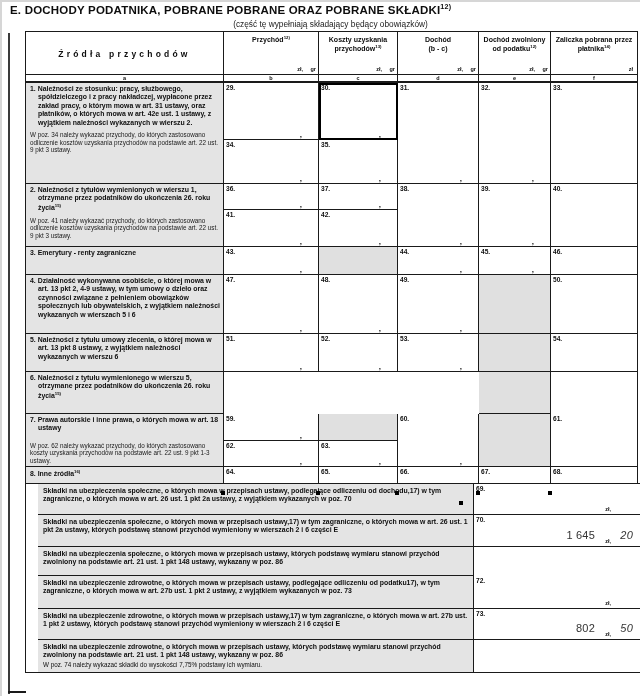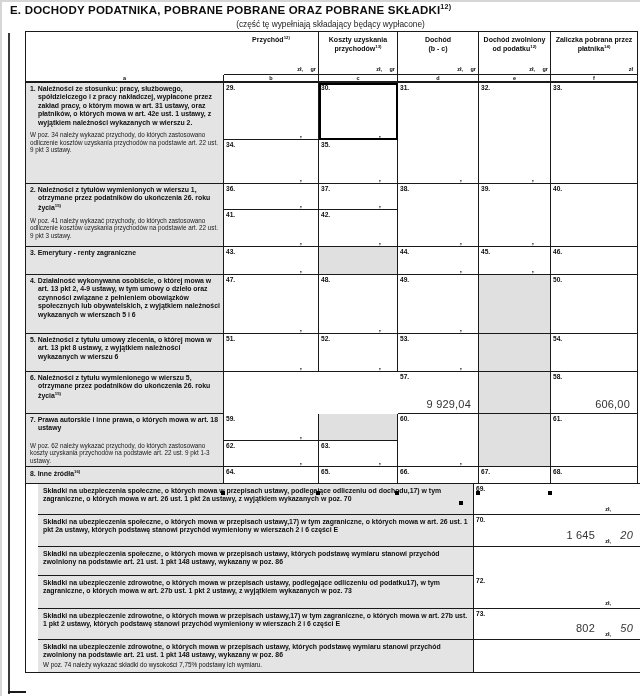--- a/index.html
+++ b/index.html
@@ -50,24 +50,27 @@
 </style>
 </head>
 <body>
 
 <div class="edge-top"></div>
 <div class="edge-left"></div>
 <div class="page-rule"></div>
 <div class="bottom-rule"></div>
 
 <div class="title"><span>E. DOCHODY PODATNIKA, POBRANE POBRANE ORAZ POBRANE SKŁADKI</span><sup>12)</sup></div>
-<div class="subtitle">(część tę wypełniają składający będący wypłacone)</div>
+<div class="subtitle">(część tę wypełniają składający będący obowiązków)</div>
 
 <div id="main">
 
+  <div class="cell hcell srcHead" style="grid-area:1/1">
+      <span>Źródła przychodów</span>
+    </div>
   <div class="cell hcell" style="grid-area:1/2"><span>Przychód</span><sup>12)</sup><span class="hu zl">zł,</span><span class="hu gr">gr</span></div>
   <div class="cell hcell" style="grid-area:1/3"><span>Koszty uzyskania przychodów</span><sup>13)</sup><span class="hu zl">zł,</span><span class="hu gr">gr</span></div>
   <div class="cell hcell" style="grid-area:1/4"><span>Dochód</span><br><span>(b - c)</span><span class="hu zl">zł,</span><span class="hu gr">gr</span></div>
   <div class="cell hcell" style="grid-area:1/5"><span>Dochód zwolniony od podatku</span><sup>12)</sup><span class="hu zl">zł,</span><span class="hu gr">gr</span></div>
   <div class="cell hcell noR" style="grid-area:1/6"><span>Zaliczka pobrana przez płatnika</span><sup>14)</sup><span class="hu zlo">zł</span></div>
 
   <div class="cell letter" style="grid-area:2/1">a</div>
   <div class="cell letter" style="grid-area:2/2">b</div>
   <div class="cell letter" style="grid-area:2/3">c</div>
   <div class="cell letter" style="grid-area:2/4">d</div>
@@ -194,29 +197,21 @@
       <span class="comma">,</span>
     </div>
   <div class="cell blk" style="grid-area:9/5"></div>
   <div class="cell noR" style="grid-area:9/6">
       <span class="n">54.</span>
     </div>
 
   <div class="cell lab" style="grid-area:10/1">
       <div class="lbl"><span>6. Należności z tytułu wymienionego w wierszu 5, otrzymane przez podatników do ukończenia 26. roku życia</span><sup>15)</sup></div>
     </div>
-  <div class="cell" style="grid-area:10/4">
-      <span class="n">57.</span>
-      <span class="val">9 929,04</span>
-    </div>
   <div class="cell blk" style="grid-area:10/5"></div>
-  <div class="cell noR" style="grid-area:10/6">
-      <span class="n">58.</span>
-      <span class="val">606,00</span>
-    </div>
 
   <div class="cell lab" style="grid-area:11/1/13/2">
       <div class="lbl">7. Prawa autorskie i inne prawa, o których mowa w art. 18 ustawy</div>
       <div class="note" style="margin-top:9px">W poz. 62 należy wykazać przychody, do których zastosowano koszty uzyskania przychodów na podstawie art. 22 ust. 9 pkt 1-3 ustawy.</div>
     </div>
   <div class="cell" style="grid-area:11/2">
       <span class="n">59.</span>
       <span class="comma">,</span>
     </div>
   <div class="cell blk" style="grid-area:11/3"></div>

